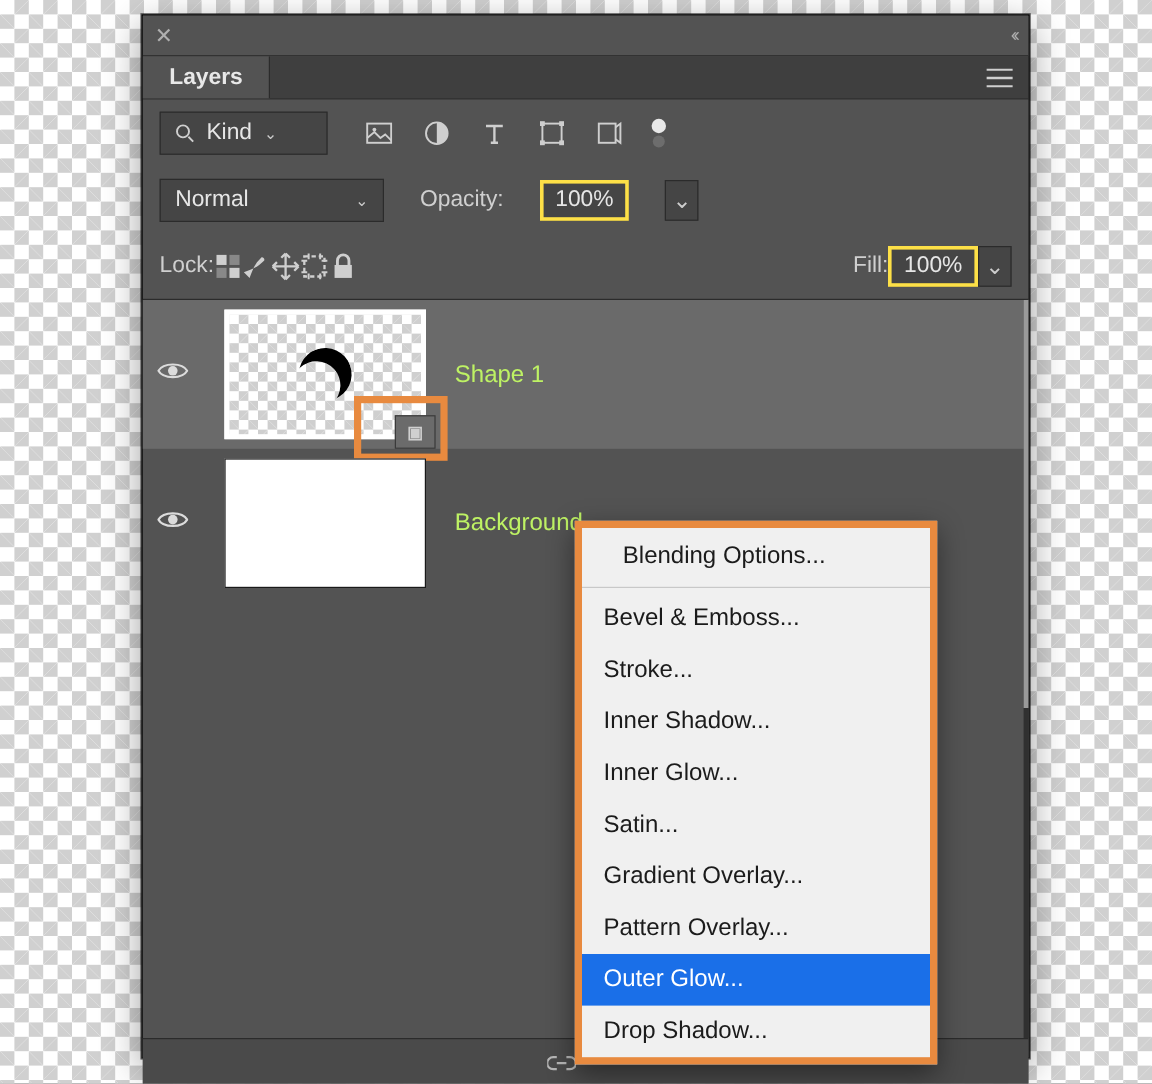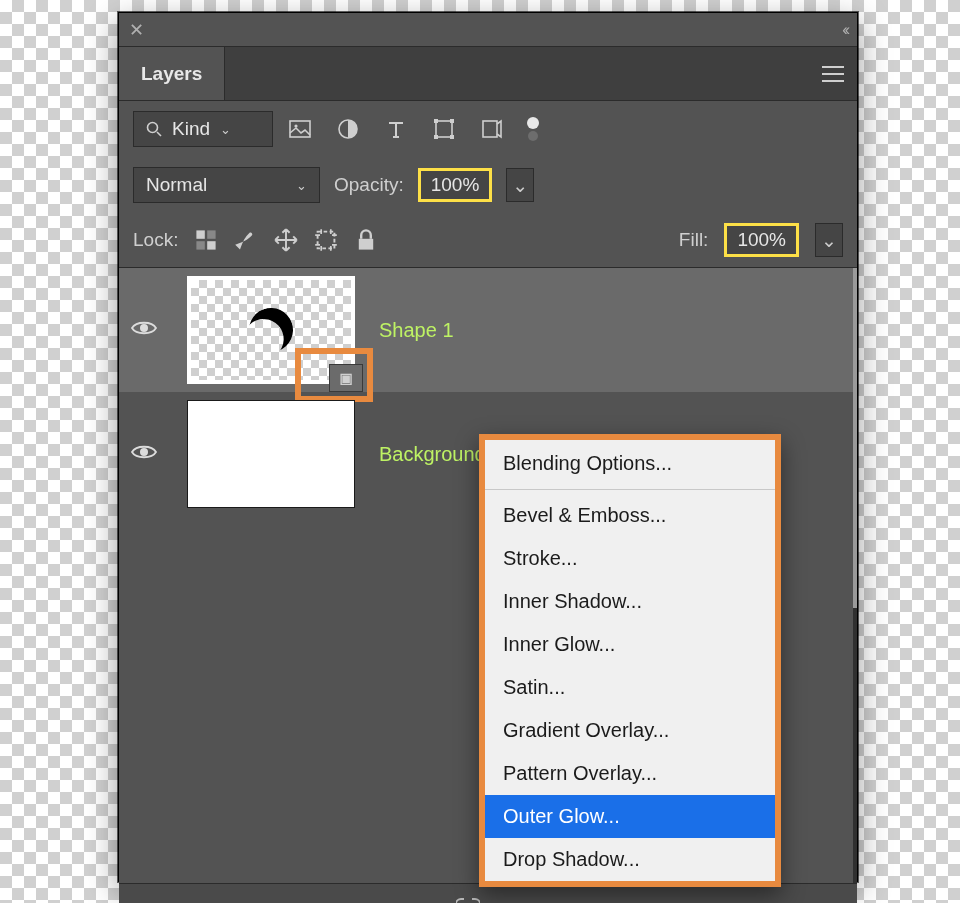--- a/index.html
+++ b/index.html
@@ -33,21 +33,21 @@
     background: #535353;
     display: flex;
     align-items: center;
     justify-content: space-between;
     padding: 0 10px;
     border-bottom: 1px solid #2b2b2b;
   }
   .close-x { color: #b0b0b0; font-size: 18px; cursor: pointer; }
   .collapse { color: #b0b0b0; font-size: 16px; letter-spacing: -3px; cursor: pointer; }
   .tabs-row {
-    height: 54px;
+    height: 36px;
     background: #3f3f3f;
     display: flex;
     align-items: stretch;
     border-bottom: 1px solid #2b2b2b;
   }
   .tab {
     padding: 0 22px;
     display: flex;
     align-items: center;
     font-weight: 600;
@@ -63,21 +63,21 @@
     justify-content: center;
     color: #cfcfcf;
     cursor: pointer;
   }
   .hamburger svg { width: 22px; height: 16px; }
   .body { background: #535353; }
   .row {
     display: flex;
     align-items: center;
     padding: 10px 14px;
-    gap: 14px;
+    gap: 30px;
     border-bottom: 0px;
   }
   .select {
     background: #454545;
     border: 1px solid #2b2b2b;
     color: #e6e6e6;
     padding: 6px 12px;
     display: inline-flex;
     align-items: center;
     gap: 10px;
@@ -94,21 +94,21 @@
   .mini-select {
     background: #454545;
     border: 3px solid #fde047;
     color: #e6e6e6;
     padding: 4px 10px;
     height: 34px;
     display: inline-flex;
     align-items: center;
   }
   .mini-chev { background:#454545; border:1px solid #2b2b2b; height:34px; width:28px; display:flex; align-items:center; justify-content:center; color:#cdcdcd; }
-  .lock-row { gap: 16px; }
+  .lock-row { gap: 0; }
   .lock-icon { width:24px; height:24px; display:flex; align-items:center; justify-content:center; color:#cfcfcf; cursor:pointer; }
 
   
   .layers-scroll { position: relative; height: 616px; border-top: 1px solid #2b2b2b; border-right: 4px solid #303030; }
   .scrollbar-thumb { position:absolute; right:-4px; top:0; width:4px; height:340px; background:#9a9a9a; }
   .layer {
     display: flex;
     align-items: center;
     padding: 6px 0;
     gap: 18px;
@@ -190,21 +190,21 @@
   }
   .cm-item.highlight {
     background: #1a6fe8;
     color: #fff;
   }
   .cm-sep {
     border: none;
     border-top: 1px solid #c8c8c8;
     margin: 4px 0;
   }
-  .pad-top { padding-top: 8px; }
+  .pad-top { padding-top: 8px; margin-left: 16px; }
 </style>
 </head>
 <body>
 
 <div class="panel-wrap">
 
   <div class="panel-header">
     <span class="close-x">✕</span>
     <span class="collapse">‹‹</span>
   </div>

